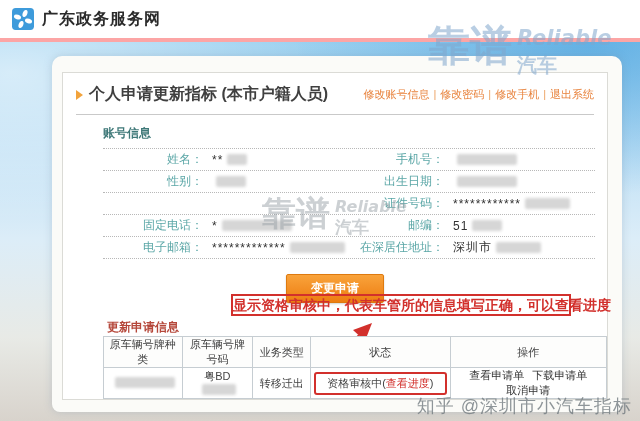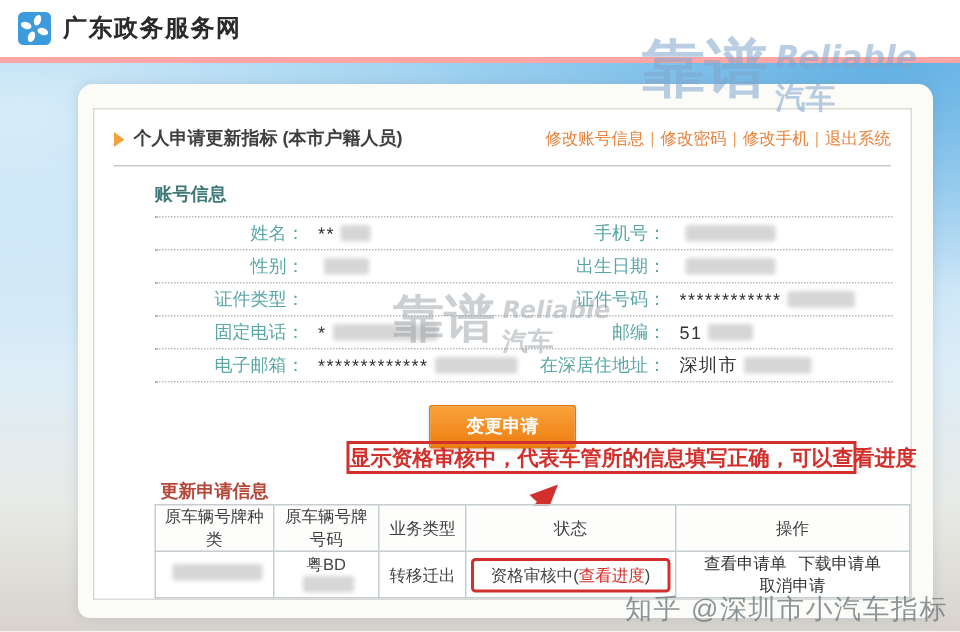--- a/index.html
+++ b/index.html
@@ -26,21 +26,21 @@
            box-shadow: 0 0 8px rgba(110,135,160,.28); }
   .inner { position: absolute; left: 10px; top: 16px; right: 14px; bottom: 12px;
            background: #fff; border: 1px solid #DBDBD6; }
 
   .title-row { display: flex; justify-content: space-between; align-items: center;
                padding: 11px 13px 9px 13px; }
   .title-left { display: flex; align-items: center; }
   .arrow-icon { display: inline-block; width: 0; height: 0; border-left: 7px solid #F2A33C;
                 border-top: 5px solid transparent; border-bottom: 5px solid transparent;
                 margin-right: 6px; }
-  .page-title { font-size: 12px; font-weight: bold; color: #3F3F3F; }
+  .page-title { font-size: 16px; font-weight: bold; color: #3F3F3F; }
   .top-links { font-size: 11px; color: #E8823C; white-space: nowrap; }
   .top-links a { color: #E8823C; text-decoration: none; cursor: pointer; }
   .lsep { margin: 0 4px; color: #EDA express; color: #EDA express; }
   .top-links .lsep { margin: 0 4px; color: #ECA263; }
   .divider { border-top: 1px solid #C9C9C9; margin: 0 13px; }
 
   
   .account { margin: 10px 12px 0 40px; }
   .section-title { font-size: 12px; font-weight: bold; color: #3E7878; margin-bottom: 6px; }
   .form { border-top: 1px dotted #B8B8B8; }
@@ -166,21 +166,20 @@
               <span class="flbl">出生日期：</span>
             <span class="fval">
                 <span></span>
                 <span class="blob w60"></span>
               </span>
             </span>
         </div>
 
         <div class="frow">
           <span class="fcell l">
-              <span class="flbl">证件类型：</span>
             </span>
           <span class="fcell r">
               <span class="flbl">证件号码：</span>
             <span class="fval">
                 <span>************</span>
                 <span class="blob w45"></span>
               </span>
             </span>
         </div>
 

